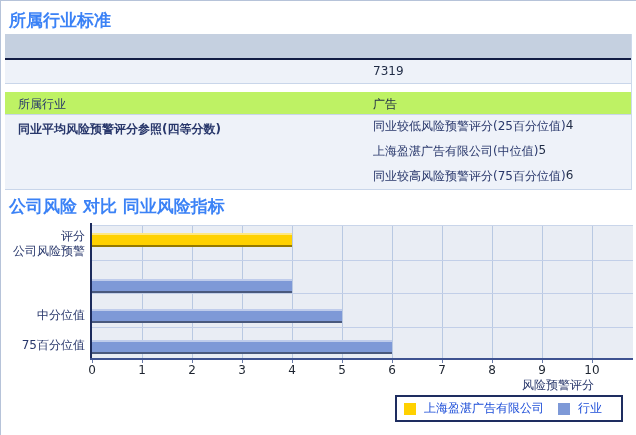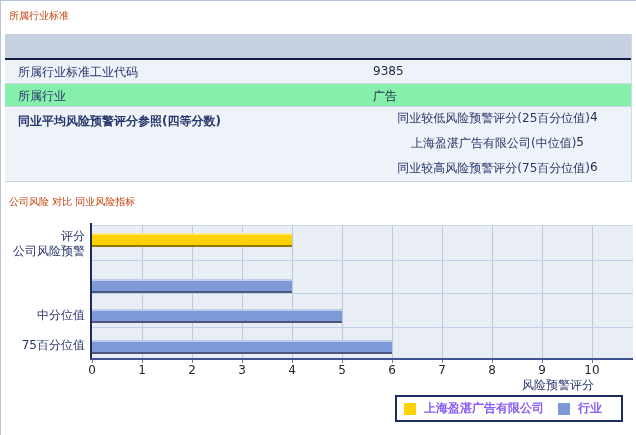--- a/index.html
+++ b/index.html
@@ -1,35 +1,35 @@
 <!DOCTYPE html>
 <html><head>
 <meta charset="utf-8">
 <style>
   html,body{margin:0;padding:0;background:#fff;}
   body{font-family:"DejaVu Sans","Liberation Sans",sans-serif;font-size:12px;}
   .page{position:relative;width:636px;height:435px;background:#fff;overflow:hidden;
         border-top:1px solid #b6c3d9;border-left:1px solid #b6c3d9;box-sizing:border-box;}
-  .sec-title{position:absolute;left:8px;font-weight:normal;color:#c2410c;font-size:10px;white-space:nowrap;}
+  .sec-title{position:absolute;left:8px;font-weight:bold;color:#3b82f6;font-size:17px;white-space:nowrap;}
   .t1{top:8px;}
   .t2{top:194px;}
 
   
   .tbl{position:absolute;left:4px;top:33px;width:627px;border-right:1px solid #cdd9ec;box-sizing:border-box;}
   .thead{height:24px;background:#c5d0e0;}
   .navyline{height:2px;background:#131c44;}
   .row{position:relative;border-bottom:1px solid #c9d6ea;}
   .row.r1{height:23px;background:#eef2f9;}
-  .row.r2{height:22px;background:#86efac;}
+  .row.r2{height:22px;background:#bef264;margin-top:8px;}
   .row.peer{height:74px;background:#eef2f9;}
   .cell-label{position:absolute;left:13px;top:4px;color:#28376b;white-space:nowrap;}
   .cell-value{position:absolute;left:368px;top:4px;color:#1f2b45;white-space:nowrap;}
   .peer .cell-label{top:6px;font-weight:bold;}
   .subrows{position:absolute;left:368px;top:3px;right:9px;}
-  .subrow{height:25px;display:flex;justify-content:center;align-items:flex-start;}
+  .subrow{height:25px;display:flex;justify-content:flex-start;align-items:flex-start;}
   .sub-label{color:#28376b;white-space:nowrap;}
   .sub-value{color:#1f2b45;}
 
   
   .y-axis{position:absolute;left:89px;top:222px;width:2px;height:137px;background:#1c2b5c;}
   .x-axis{position:absolute;left:89px;top:357px;width:543px;height:2px;background:#3e5290;}
   .plot{position:absolute;left:91px;top:224px;width:541px;height:134px;background:#e9edf4;
         border-top:1px solid #c9d5ea;box-sizing:content-box;}
   .vgrid{position:absolute;top:0;width:1px;height:100%;background:#b9c9e2;}
   .hgrid{position:absolute;left:0;width:100%;height:1px;background:#c2cfe8;}
@@ -38,36 +38,35 @@
   .ylab{position:absolute;left:0;width:84px;text-align:right;color:#28376b;line-height:15px;white-space:nowrap;}
   .xtick{position:absolute;width:30px;text-align:center;color:#1d2430;top:362px;}
   .tickstub{position:absolute;top:359px;width:1px;height:3px;background:#6b7cab;}
   .x-axis-label{position:absolute;left:443px;top:376px;width:150px;text-align:right;color:#28376b;}
 
   
   .legend{position:absolute;left:394px;top:394px;width:228px;height:27px;background:#fff;
           border:2px solid #1e2d60;box-sizing:border-box;display:flex;align-items:center;padding-left:7px;}
   .legend-item{display:flex;align-items:center;margin-right:14px;}
   .swatch{width:12px;height:12px;margin-right:8px;flex:0 0 auto;}
-  .legend-label{color:#8b5cf6;white-space:nowrap;font-weight:bold;}
+  .legend-label{color:#1d4ed8;white-space:nowrap;}
 </style>
 </head>
 <body>
 
 <div class="page">
 
   <div class="sec-title t1">所属行业标准</div>
 
   <div class="tbl">
     <div class="thead"></div>
     <div class="navyline"></div>
 
     <div class="row r1">
-      <span class="cell-label">所属行业标准工业代码</span>
-      <span class="cell-value">9385</span>
+      <span class="cell-value">7319</span>
     </div>
 
     <div class="row r2">
       <span class="cell-label">所属行业</span>
       <span class="cell-value">广告</span>
     </div>
 
     <div class="row peer">
       <span class="cell-label">同业平均风险预警评分参照(四等分数)</span>
       <div class="subrows">

